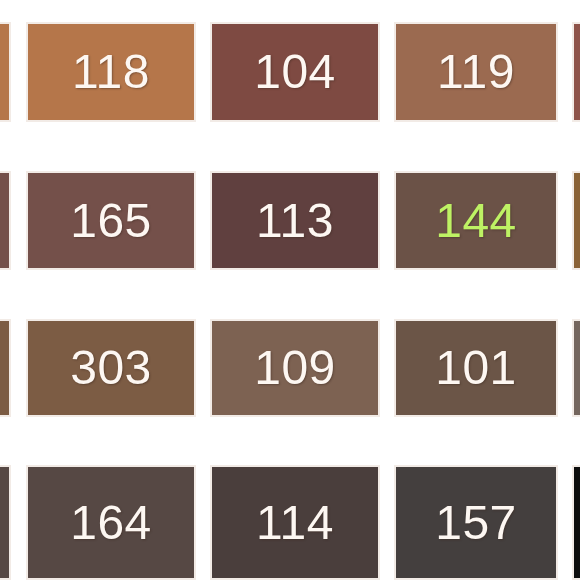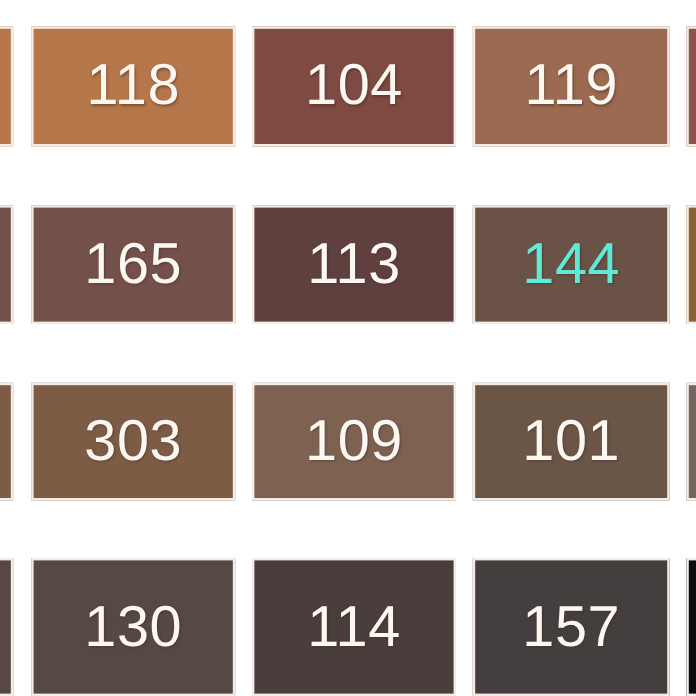--- a/index.html
+++ b/index.html
@@ -68,21 +68,21 @@
       <div class="swatch" style="left: -40px; top: 171px; width: 51px; height: 99px; background: rgb(116, 80, 74); border-color: rgb(242, 235, 230);">
         <span class="swatch-label" style="color: rgb(253, 247, 242);"></span>
       </div>
       <div class="swatch" style="left: 26px; top: 171px; width: 170px; height: 99px; background: rgb(116, 80, 74); border-color: rgb(242, 235, 230);">
         <span class="swatch-label" style="color: rgb(253, 247, 242);">165</span>
       </div>
       <div class="swatch" style="left: 210px; top: 171px; width: 170px; height: 99px; background: rgb(96, 64, 63); border-color: rgb(242, 235, 230);">
         <span class="swatch-label" style="color: rgb(253, 247, 242);">113</span>
       </div>
       <div class="swatch" style="left: 394px; top: 171px; width: 164px; height: 99px; background: rgb(107, 82, 71); border-color: rgb(242, 235, 230);">
-        <span class="swatch-label" style="color: #5eead4;">144</span>
+        <span class="swatch-label" style="color: #bef264;">144</span>
       </div>
       <div class="swatch" style="left: 572px; top: 171px; width: 60px; height: 99px; background: rgb(138, 98, 54); border-color: rgb(242, 235, 230);">
         <span class="swatch-label" style="color: rgb(253, 247, 242);"></span>
       </div>
       <div class="swatch" style="left: -40px; top: 319px; width: 51px; height: 98px; background: rgb(124, 92, 68); border-color: rgb(242, 235, 230);">
         <span class="swatch-label" style="color: rgb(253, 247, 242);"></span>
       </div>
       <div class="swatch" style="left: 26px; top: 319px; width: 170px; height: 98px; background: rgb(124, 92, 68); border-color: rgb(242, 235, 230);">
         <span class="swatch-label" style="color: rgb(253, 247, 242); text-align: center;">303</span>
       </div>
@@ -92,21 +92,21 @@
       <div class="swatch" style="left: 394px; top: 319px; width: 164px; height: 98px; background: rgb(107, 85, 71); border-color: rgb(242, 235, 230);">
         <span class="swatch-label" style="color: rgb(253, 247, 242);">101</span>
       </div>
       <div class="swatch" style="left: 572px; top: 319px; width: 60px; height: 98px; background: rgb(116, 102, 94); border-color: rgb(242, 235, 230);">
         <span class="swatch-label" style="color: rgb(253, 247, 242);"></span>
       </div>
       <div class="swatch" style="left: -40px; top: 465px; width: 51px; height: 115px; background: rgb(86, 72, 68); border-color: rgb(242, 235, 230);">
         <span class="swatch-label" style="color: rgb(253, 247, 242);"></span>
       </div>
       <div class="swatch" style="left: 26px; top: 465px; width: 170px; height: 115px; background: rgb(86, 72, 68); border-color: rgb(242, 235, 230);">
-        <span class="swatch-label" style="color: rgb(253, 247, 242);">130</span>
+        <span class="swatch-label" style="color: rgb(253, 247, 242);">164</span>
       </div>
       <div class="swatch" style="left: 210px; top: 465px; width: 170px; height: 115px; background: rgb(74, 62, 60); border-color: rgb(242, 235, 230);">
         <span class="swatch-label" style="color: rgb(253, 247, 242);">114</span>
       </div>
       <div class="swatch" style="left: 394px; top: 465px; width: 164px; height: 115px; background: rgb(68, 63, 62); border-color: rgb(242, 235, 230);">
         <span class="swatch-label" style="color: rgb(253, 247, 242);">157</span>
       </div>
       <div class="swatch" style="left: 572px; top: 465px; width: 60px; height: 115px; background: rgb(13, 13, 13); border-color: rgb(242, 235, 230);">
         <span class="swatch-label" style="color: rgb(253, 247, 242);"></span>
       </div>

